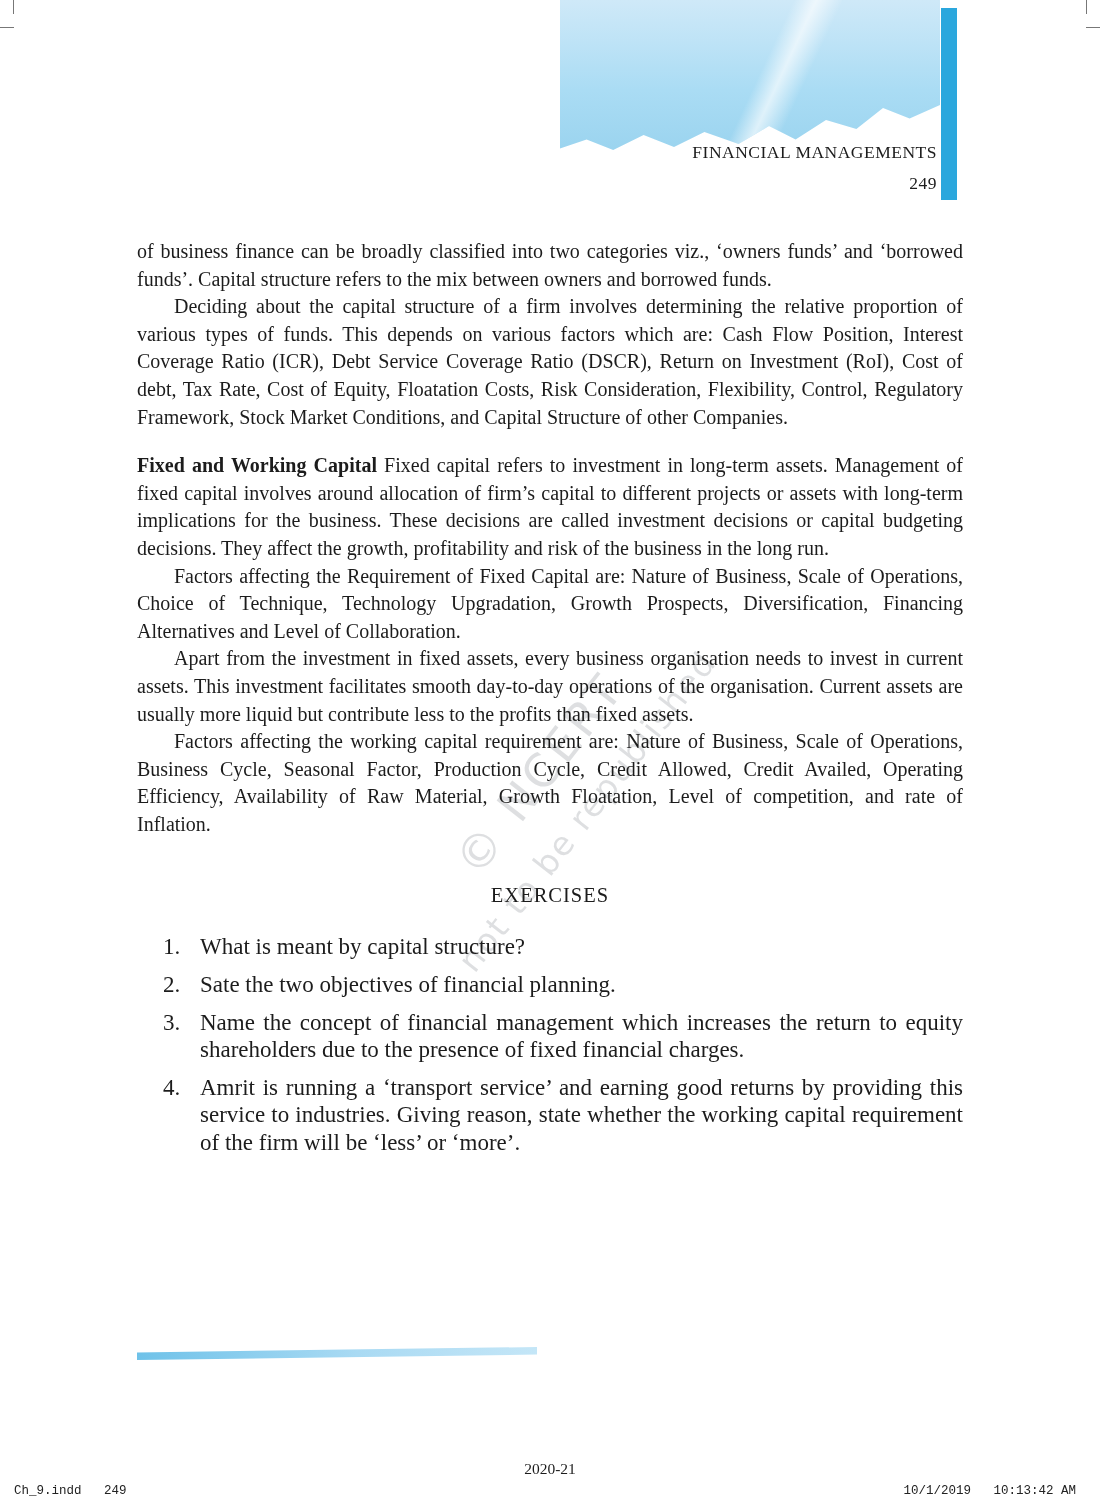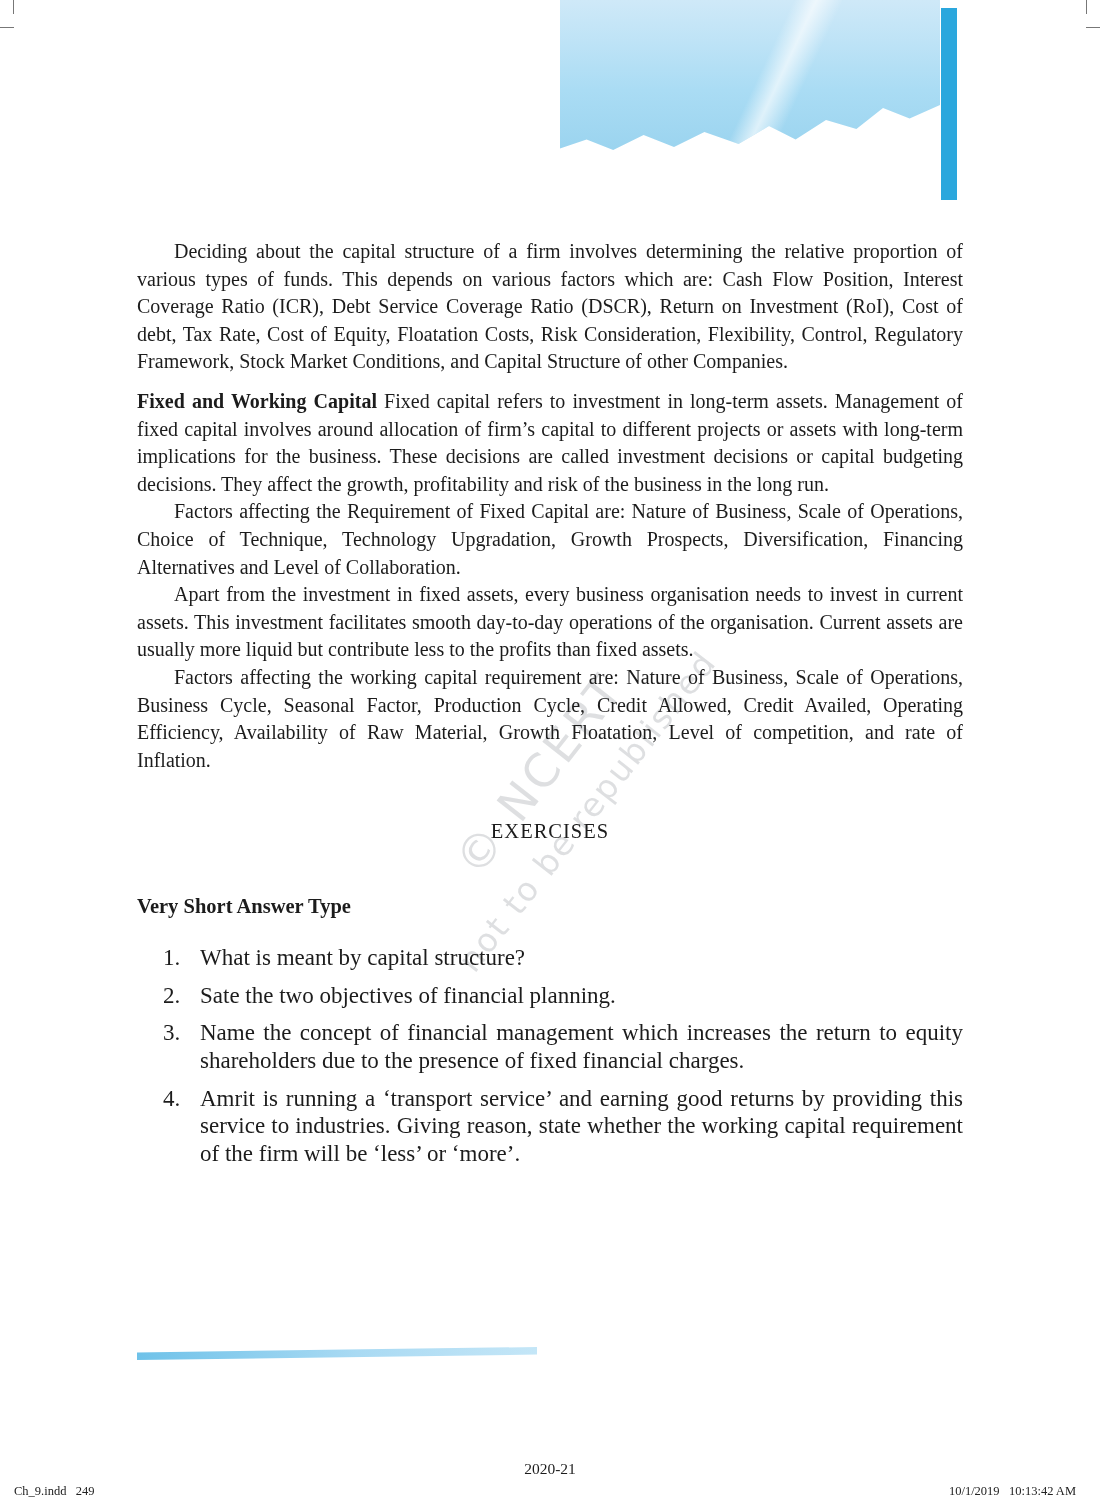--- a/index.html
+++ b/index.html
@@ -77,21 +77,21 @@
     width: 826px;
     z-index: 1;
   }
   .main p {
     margin: 0;
     font-size: 20px;
     line-height: 27.6px;
     text-align: justify;
   }
   .main p.indent { text-indent: 37px; }
-  .main p.lead-gap { margin-top: 12px; }
+  .main p.lead-gap { margin-top: 21px; }
   .bold-lead { font-weight: bold; }
 
   .exercises-title {
     margin: 46px 0 0 0;
     text-align: center;
     font-size: 20.5px;
     font-weight: normal;
     letter-spacing: 1px;
   }
   .section-title {
@@ -134,56 +134,60 @@
   .edition-year {
     position: absolute;
     left: 0; right: 0; top: 1450px;
     text-align: center;
     font-size: 15.5px;
     margin-top: 10px;
   }
   .footer-small {
     position: absolute;
     top: 1484px;
-    font-family: Liberation Serif, serif;
+    font-family: Liberation Mono, monospace;
     font-size: 12.5px;
     color: #222;
     white-space: pre;
   }
   .footer-small.left { left: 14px; }
   .footer-small.right { right: 24px; }
 </style>
 </head>
 <body>
 
 <div class="page">
 
   <div class="crop v tl-v"></div>
   <div class="crop h tl-h"></div>
   <div class="crop v tr-v"></div>
   <div class="crop h tr-h"></div>
 
   <div class="torn-paper"></div>
   <div class="side-bar"></div>
 
+  <div class="running-head">
+    <div>FINANCIAL MANAGEMENTS</div>
+    <div class="page-num">249</div>
+  </div>
 
   <div class="watermark">
     <div class="wm1">© NCERT</div>
     <div class="wm2">not to be republished</div>
   </div>
 
   <div class="main">
+    <p>of business finance can be broadly classified into two categories viz., ‘owners funds’ and ‘borrowed funds’. Capital structure refers to the mix between owners and borrowed funds.</p>
     <p class="indent">Deciding about the capital structure of a firm involves determining the relative proportion of various types of funds. This depends on various factors which are: Cash Flow Position, Interest Coverage Ratio (ICR), Debt Service Coverage Ratio (DSCR), Return on Investment (RoI), Cost of debt, Tax Rate, Cost of Equity, Floatation Costs, Risk Consideration, Flexibility, Control, Regulatory Framework, Stock Market Conditions, and Capital Structure of other Companies.</p>
     <p class="lead-gap"><span class="bold-lead">Fixed and Working Capital</span> <span>Fixed capital refers to investment in long-term assets. Management of fixed capital involves around allocation of firm’s capital to different projects or assets with long-term implications for the business. These decisions are called investment decisions or capital budgeting decisions. They affect the growth, profitability and risk of the business in the long run.</span></p>
     <p class="indent">Factors affecting the Requirement of Fixed Capital are: Nature of Business, Scale of Operations, Choice of Technique, Technology Upgradation, Growth Prospects, Diversification, Financing Alternatives and Level of Collaboration.</p>
     <p class="indent">Apart from the investment in fixed assets, every business organisation needs to invest in current assets. This investment facilitates smooth day-to-day operations of the organisation. Current assets are usually more liquid but contribute less to the profits than fixed assets.</p>
     <p class="indent">Factors affecting the working capital requirement are: Nature of Business, Scale of Operations, Business Cycle, Seasonal Factor, Production Cycle, Credit Allowed, Credit Availed, Operating Efficiency, Availability of Raw Material, Growth Floatation, Level of competition, and rate of Inflation.</p>
 
     <h2 class="exercises-title">EXERCISES</h2>
-    <h3 class="section-title">Very Short Answer Type</h3>
 
     <ol class="questions">
       <li>What is meant by capital structure?</li>
       <li>Sate the two objectives of financial planning.</li>
       <li>Name the concept of financial management which increases the return to equity shareholders due to the presence of fixed financial charges.</li>
       <li>Amrit is running a ‘transport service’ and earning good returns by providing this service to industries. Giving reason, state whether the working capital requirement of the firm will be ‘less’ or ‘more’.</li>
     </ol>
   </div>
 
   <div class="bottom-bar"></div>

